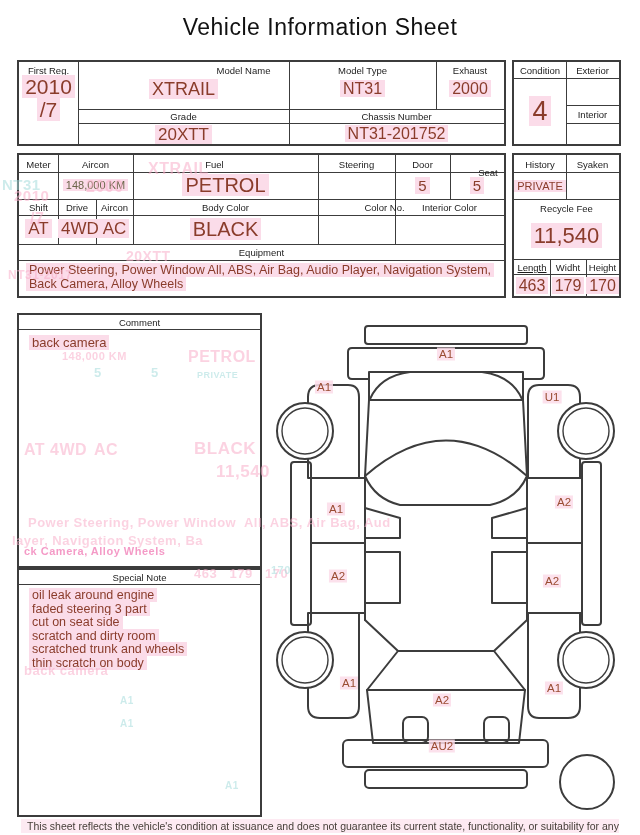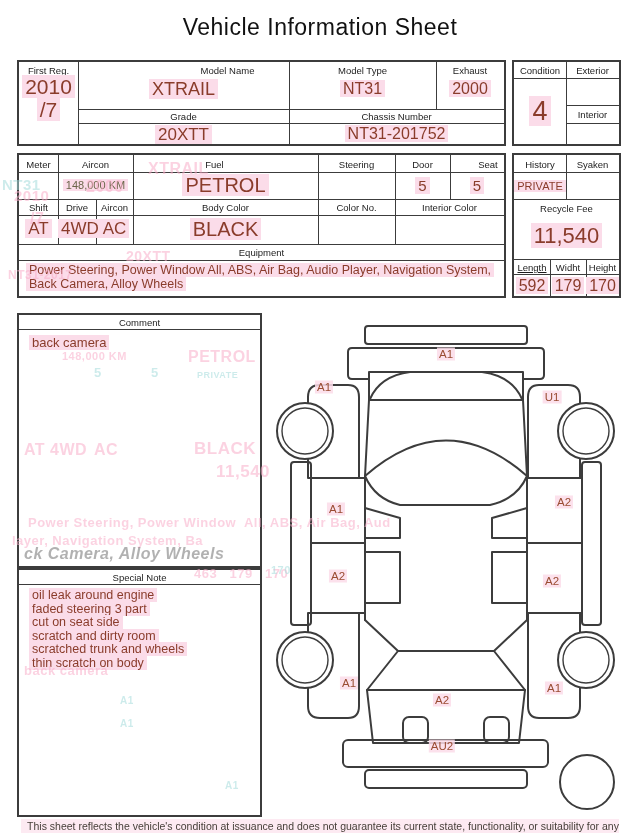--- a/index.html
+++ b/index.html
@@ -34,21 +34,21 @@
     <div class="vline" style="left:59px;top:0;height:82px;"></div>
     <div class="vline" style="left:270px;top:0;height:82px;"></div>
     <div class="vline" style="left:417px;top:0;height:47px;"></div>
     <div class="hline" style="left:59px;top:47px;width:426px;"></div>
     <div class="hline" style="left:59px;top:61px;width:426px;"></div>
 
     <div class="lbl" style="left:0;top:3px;width:59px;">First Reg.</div>
     <div class="val" style="left:0;top:13px;width:59px;font-size:21px;"><span class="hl">2010</span></div>
     <div class="val" style="left:0;top:36px;width:59px;font-size:21px;"><span class="hl">/7</span></div>
 
-    <div class="lbl" style="left:61px;top:3px;width:211px;padding-left:42px;">Model Name</div>
+    <div class="lbl" style="left:77px;top:3px;width:211px;padding-left:42px;">Model Name</div>
     <div class="val" style="left:59px;top:17px;width:211px;font-size:18px;"><span class="hl">XTRAIL</span></div>
 
     <div class="lbl" style="left:270px;top:3px;width:147px;">Model Type</div>
     <div class="val" style="left:270px;top:18px;width:147px;font-size:16px;"><span class="hl">NT31</span></div>
 
     <div class="lbl" style="left:417px;top:3px;width:68px;">Exhaust</div>
     <div class="val" style="left:417px;top:18px;width:68px;font-size:16px;"><span class="hl">2000</span></div>
 
     <div class="lbl" style="left:59px;top:49px;width:211px;">Grade</div>
     <div class="val" style="left:59px;top:63px;width:211px;font-size:17px;"><span class="hl">20XTT</span></div>
@@ -82,32 +82,32 @@
     <div class="vline" style="left:77px;top:44px;height:45px;"></div>
 
     <div class="lbl" style="left:0;top:4px;width:39px;">Meter</div>
     <div class="lbl" style="left:39px;top:4px;width:75px;">Aircon</div>
     <div class="val" style="left:39px;top:24px;width:75px;font-size:11px;"><span class="hl olive">148,000 KM</span></div>
     <div class="lbl" style="left:103px;top:4px;width:185px;text-align:center;">Fuel</div>
     <div class="val" style="left:114px;top:19px;width:185px;font-size:20px;"><span class="hl">PETROL</span></div>
     <div class="lbl" style="left:299px;top:4px;width:77px;">Steering</div>
     <div class="lbl" style="left:376px;top:4px;width:55px;">Door</div>
     <div class="val" style="left:376px;top:22px;width:55px;font-size:15px;"><span class="hl">5</span></div>
-    <div class="lbl" style="left:431px;top:4px;width:76px;">Seat</div>
+    <div class="lbl" style="left:431px;top:12px;width:76px;">Seat</div>
     <div class="val" style="left:431px;top:22px;width:54px;font-size:15px;"><span class="hl">5</span></div>
 
     <div class="lbl" style="left:0;top:47px;width:39px;">Shift</div>
     <div class="val" style="left:0;top:64px;width:39px;font-size:17px;"><span class="hl">AT</span></div>
     <div class="lbl" style="left:39px;top:47px;width:38px;">Drive</div>
     <div class="val" style="left:39px;top:64px;width:38px;font-size:17px;"><span class="hl">4WD</span></div>
     <div class="lbl" style="left:77px;top:47px;width:37px;">Aircon</div>
     <div class="val" style="left:77px;top:64px;width:37px;font-size:17px;"><span class="hl">AC</span></div>
     <div class="lbl" style="left:114px;top:47px;width:185px;">Body Color</div>
     <div class="val" style="left:114px;top:63px;width:185px;font-size:20px;"><span class="hl">BLACK</span></div>
-    <div class="lbl" style="left:299px;top:47px;width:77px;">Color No.</div>
+    <div class="lbl" style="left:299px;top:47px;width:77px;padding-left:28px;">Color No.</div>
     <div class="lbl" style="left:376px;top:47px;width:109px;">Interior Color</div>
 
     <div class="lbl" style="left:0;top:92px;width:485px;">Equipment</div>
     <div class="eqp" style="left:7px;top:108px;width:472px;"><span class="hl">Power Steering, Power Window  All, ABS, Air Bag, Audio Player, Navigation System, Back Camera, Alloy Wheels</span></div>
   </div>
 
   <div class="box" style="left:512px;top:153px;width:109px;height:145px;">
     <div class="hline" style="left:0;top:17px;width:105px;"></div>
     <div class="hline" style="left:0;top:44px;width:105px;"></div>
     <div class="hline" style="left:0;top:104px;width:105px;"></div>
@@ -117,21 +117,21 @@
     <div class="vline" style="left:72px;top:104px;height:37px;"></div>
 
     <div class="lbl" style="left:0;top:4px;width:52px;">History</div>
     <div class="lbl" style="left:52px;top:4px;width:53px;">Syaken</div>
     <div class="val" style="left:0;top:25px;width:52px;font-size:11px;"><span class="hl">PRIVATE</span></div>
     <div class="lbl" style="left:0;top:48px;width:105px;">Recycle Fee</div>
     <div class="val" style="left:0;top:68px;width:105px;font-size:22px;"><span class="hl">11,540</span></div>
     <div class="lbl" style="left:0;top:107px;width:36px;text-decoration:underline;">Length</div>
     <div class="lbl" style="left:36px;top:107px;width:36px;">Widht</div>
     <div class="lbl" style="left:72px;top:107px;width:33px;">Height</div>
-    <div class="val" style="left:0;top:122px;width:36px;font-size:16px;"><span class="hl">592</span></div>
+    <div class="val" style="left:0;top:122px;width:36px;font-size:16px;"><span class="hl">463</span></div>
     <div class="val" style="left:36px;top:122px;width:36px;font-size:16px;"><span class="hl">179</span></div>
     <div class="val" style="left:72px;top:122px;width:33px;font-size:16px;"><span class="hl">170</span></div>
   </div>
 
   <div class="box" style="left:17px;top:313px;width:245px;height:255px;">
     <div class="hline" style="left:0;top:14px;width:241px;"></div>
     <div class="lbl" style="left:0;top:2px;width:241px;">Comment</div>
     <div class="val" style="left:10px;top:20px;font-size:13px;text-align:left;"><span class="hl">back camera</span></div>
   </div>
 
@@ -234,21 +234,21 @@
       <span class="ghost" style="left: 151px; top: 365px; font-size: 13px; color: rgb(165, 220, 220);">5</span>
       <span class="ghost" style="left: 188px; top: 348px; font-size: 16px; color: rgb(249, 175, 202);">PETROL</span>
       <span class="ghost" style="left: 197px; top: 370px; font-size: 9px; color: rgb(165, 220, 220);">PRIVATE</span>
       <span class="ghost" style="left: 24px; top: 441px; font-size: 16px; color: rgb(249, 175, 202);">AT</span>
       <span class="ghost" style="left: 50px; top: 441px; font-size: 16px; color: rgb(249, 175, 202);">4WD</span>
       <span class="ghost" style="left: 94px; top: 441px; font-size: 16px; color: rgb(249, 175, 202);">AC</span>
       <span class="ghost" style="left: 194px; top: 439px; font-size: 17px; color: rgb(249, 175, 202);">BLACK</span>
       <span class="ghost" style="left: 216px; top: 462px; font-size: 17px; color: rgb(249, 175, 202);">11,540</span>
       <span class="ghost" style="left: 28px; top: 515px; font-size: 13px; color: rgb(249, 175, 202);">Power Steering, Power Window  All, ABS, Air Bag, Aud</span>
       <span class="ghost" style="left: 12px; top: 533px; font-size: 13px; color: rgb(249, 175, 202);">layer, Navigation System, Ba</span>
-      <span class="ghost" style="left: 24px; top: 545px; font-size: 16px; color: #737373; font-style: italic;">ck Camera, Alloy Wheels</span>
+      <span class="ghost" style="left: 24px; top: 545px; font-size: 11px; color: #ec4899;">ck Camera, Alloy Wheels</span>
       <span class="ghost" style="left: 194px; top: 566px; font-size: 13px; color: rgb(249, 175, 202);">463   179   170</span>
       <span class="ghost" style="left: 271px; top: 564px; font-size: 11px; color: rgb(165, 220, 220);">170</span>
       <span class="ghost" style="left: 24px; top: 663px; font-size: 13px; color: rgb(249, 175, 202);">back camera</span>
       <span class="ghost" style="left: 120px; top: 695px; font-size: 10px; color: rgb(165, 220, 220);">A1</span>
       <span class="ghost" style="left: 120px; top: 718px; font-size: 10px; color: rgb(165, 220, 220);">A1</span>
       <span class="ghost" style="left: 225px; top: 780px; font-size: 10px; color: rgb(165, 220, 220);">A1</span>
     </div>
 
   <div class="footer">
     <span>This sheet reflects the vehicle's condition at issuance and does not guarantee its current state, functionality, or suitability for any purpose</span>

